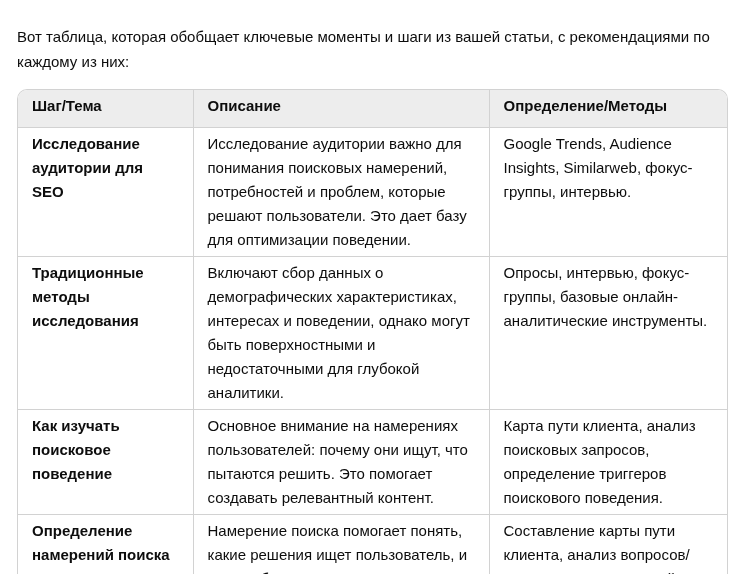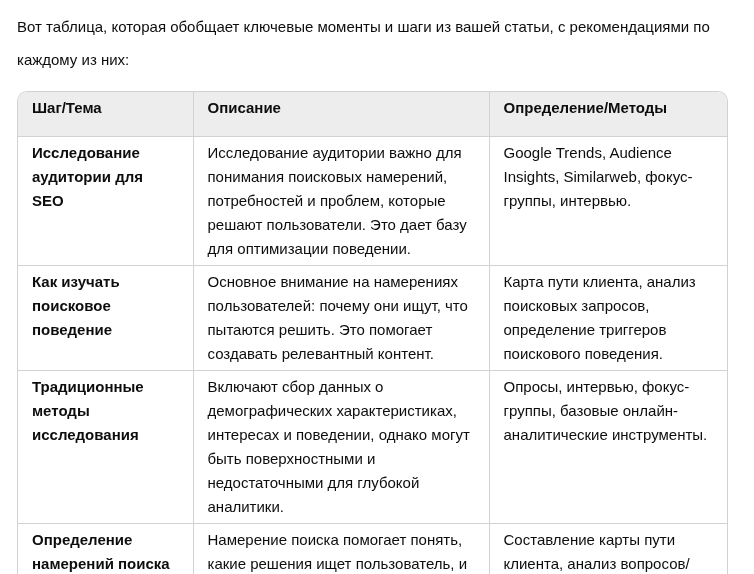--- a/index.html
+++ b/index.html
@@ -11,24 +11,24 @@
   * { box-sizing: border-box; margin: 0; padding: 0; }
   html, body {
     width: 754px;
     height: 574px;
     overflow: hidden;
     background: var(--page-bg);
     font-family: "Liberation Sans", "DejaVu Sans", sans-serif;
     color: var(--text);
   }
   .intro {
-    margin: 2px 17px 15px 17px;
+    margin: 16px 17px 15px 17px;
     padding-top: 8px;
     font-size: 15px;
-    line-height: 33px;
+    line-height: 25px;
     max-width: 722px;
   }
   .table-wrap {
     margin-left: 17px;
     width: 711px;
     border: 1px solid var(--border);
     border-bottom: none;
     border-radius: 10px 10px 0 0;
     overflow: hidden;
     padding-bottom: 6px;
@@ -45,21 +45,21 @@
   col.c-tools { width: auto; }
   th, td {
     text-align: left;
     vertical-align: top;
     padding: 4px 14px;
     overflow-wrap: break-word;
   }
   thead th {
     background: var(--header-bg);
     font-weight: bold;
-    height: 44px;
+    height: 37px;
   }
   th + th, td + td { border-left: 1px solid var(--border); }
   tbody td { border-top: 1px solid var(--border); }
   tbody tr:last-child td { border-bottom: 1px solid var(--border); }
   td:first-child { font-weight: bold; margin-top: 15px; }
 </style>
 </head>
 <body>
 
 <p class="intro">Вот таблица, которая обобщает ключевые моменты и шаги из вашей статьи, с рекомендациями по каждому из них:</p>
@@ -78,28 +78,28 @@
         <th>Определение/Методы</th>
       </tr>
     </thead>
     <tbody>
         <tr>
           <td>Исследование аудитории для SEO</td>
           <td>Исследование аудитории важно для понимания поисковых намерений, потребностей и проблем, которые решают пользователи. Это дает базу для оптимизации поведении.</td>
           <td>Google Trends, Audience Insights, Similarweb, фокус-группы, интервью.</td>
         </tr>
         <tr>
+          <td>Традиционные методы исследования</td>
+          <td>Включают сбор данных о демографических характеристиках, интересах и поведении, однако могут быть поверхностными и недостаточными для глубокой аналитики.</td>
+          <td>Опросы, интервью, фокус-группы, базовые онлайн-аналитические инструменты.</td>
+        </tr>
+        <tr>
           <td>Как изучать поисковое поведение</td>
           <td>Основное внимание на намерениях пользователей: почему они ищут, что пытаются решить. Это помогает создавать релевантный контент.</td>
           <td>Карта пути клиента, анализ поисковых запросов, определение триггеров поискового поведения.</td>
-        </tr>
-        <tr>
-          <td>Традиционные методы исследования</td>
-          <td>Включают сбор данных о демографических характеристиках, интересах и поведении, однако могут быть поверхностными и недостаточными для глубокой аналитики.</td>
-          <td>Опросы, интервью, фокус-группы, базовые онлайн-аналитические инструменты.</td>
         </tr>
         <tr>
           <td>Определение намерений поиска</td>
           <td>Намерение поиска помогает понять, какие решения ищет пользователь, и каким образом ваш контент может помочь.</td>
           <td>Составление карты пути клиента, анализ вопросов/запросов пользователей.</td>
         </tr>
       </tbody>
   </table>
 </div>
 

